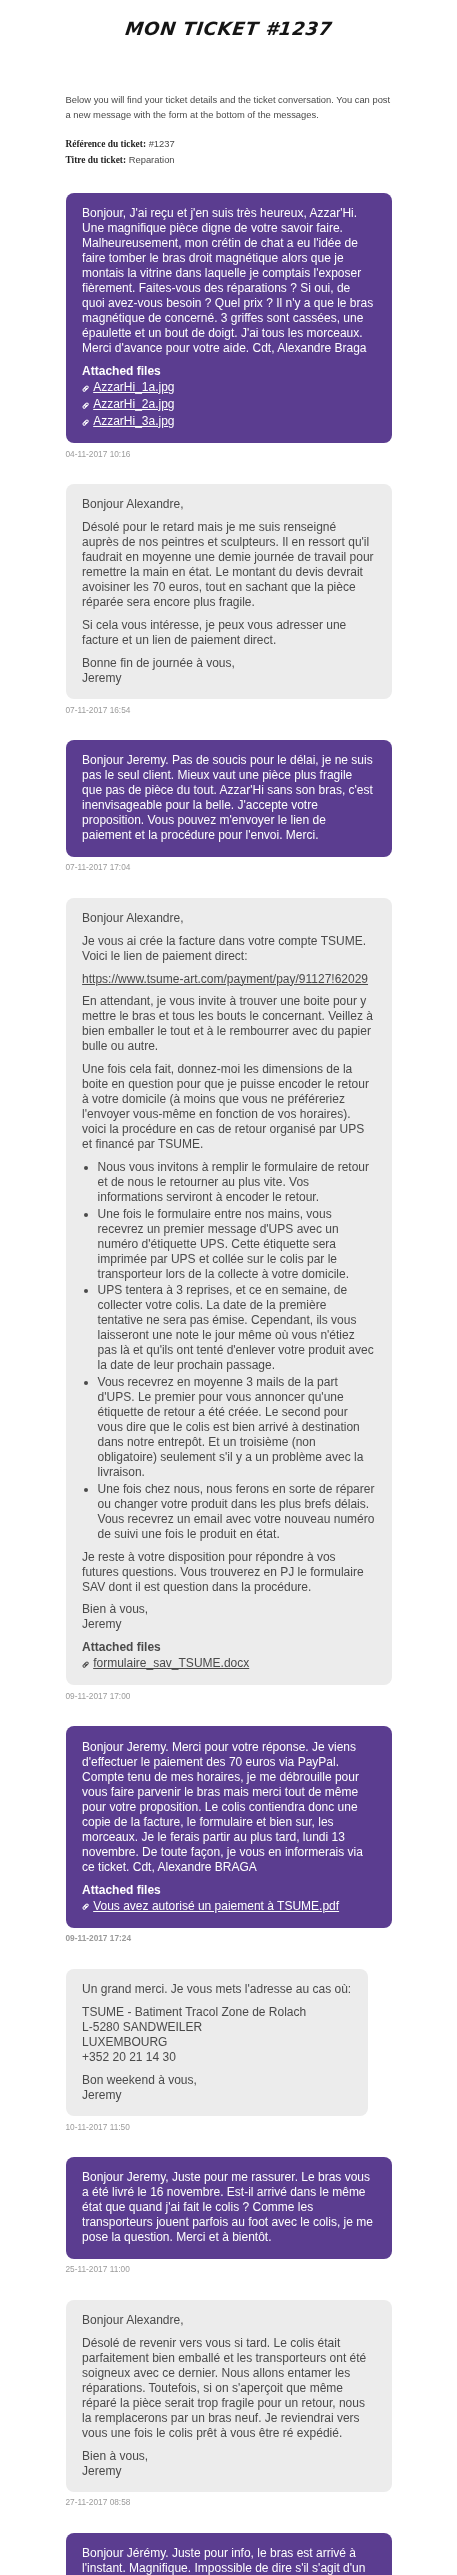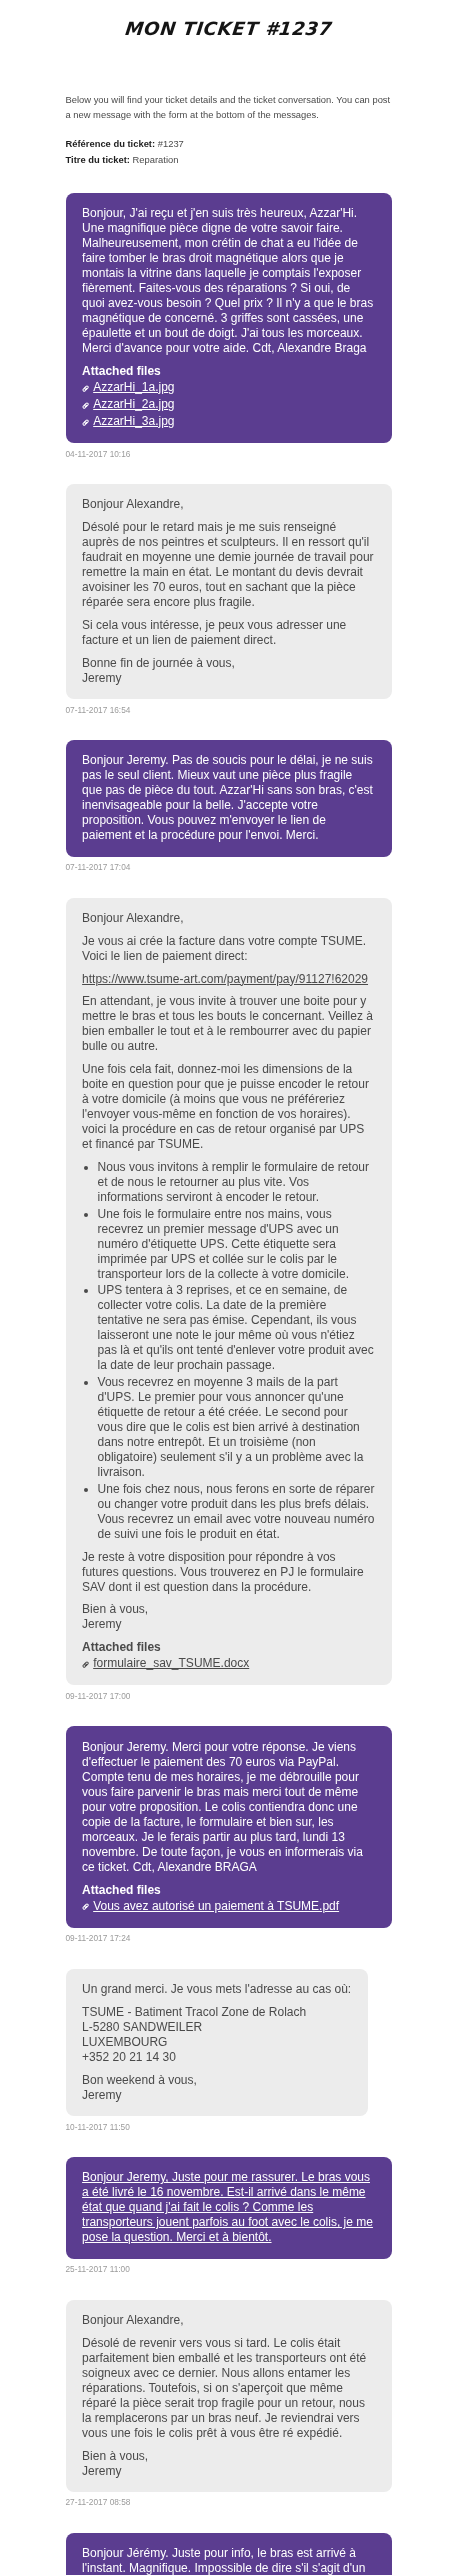--- a/index.html
+++ b/index.html
@@ -24,21 +24,21 @@
   }
 
   .intro {
     margin-top: 53px;
     font-size: 9.4px;
     line-height: 15px;
     color: #4a4a4a;
   }
 
   .details { margin-top: 14.4px; font-size: 9.4px; line-height: 16px; }
-  .details b { color: #1f1f1f; }
+  .details b { color: #1f1f1f; font-family: Liberation Serif, serif; }
 
   .messages { margin-top: 24.4px; padding-bottom: 16.6px; }
   .msg { margin-bottom: 25.5px; }
 
   .bubble {
     display: inline-block;
     box-sizing: border-box;
     max-width: 100%;
     padding: 13.3px 16.6px;
     border-radius: 8px;
@@ -129,34 +129,34 @@
     <div class="ts" style="color: rgb(155, 155, 155);">09-11-2017 17:00</div>
   </div>
 
   <div class="msg client">
     <div class="bubble" style="background: rgb(91, 61, 144); color: rgb(255, 255, 255);"><p>Bonjour Jeremy. Merci pour votre réponse. Je viens d'effectuer le paiement des 70 euros via PayPal. Compte tenu de mes horaires, je me débrouille pour vous faire parvenir le bras mais merci tout de même pour votre proposition. Le colis contiendra donc une copie de la facture, le formulaire et bien sur, les morceaux. Je le ferais partir au plus tard, lundi 13 novembre. De toute façon, je vous en informerais via ce ticket. Cdt, Alexandre BRAGA</p><div class="attach-header">Attached files</div><div class="attach-row"><span class="clip"><svg width="7.2" height="7.2" viewBox="0 0 24 24" aria-hidden="true">
                 <g transform="rotate(-45 12 12)" fill="none" stroke="currentColor" stroke-width="3.2">
                   <rect x="1.5" y="8" width="13" height="8" rx="4"></rect>
                   <rect x="9.5" y="8" width="13" height="8" rx="4"></rect>
                 </g>
               </svg></span><a href="#" class="attach-link">Vous avez autorisé un paiement à TSUME.pdf</a></div></div>
-    <div class="ts" style="color: rgb(155, 155, 155);">09-11-2017 17:24</div>
+    <div class="ts" style="color: rgb(155, 155, 155); font-weight: bold;">09-11-2017 17:24</div>
   </div>
 
   <div class="msg agent">
     <div class="bubble" style="background: rgb(236, 236, 236); color: rgb(74, 74, 74);"><p>Un grand merci. Je vous mets l'adresse au cas où:</p><p>TSUME - Batiment Tracol Zone de Rolach
 L-5280 SANDWEILER
 LUXEMBOURG
 +352 20 21 14 30</p><p>Bon weekend à vous,
 Jeremy</p></div>
     <div class="ts" style="color: rgb(155, 155, 155);">10-11-2017 11:50</div>
   </div>
 
   <div class="msg client">
-    <div class="bubble" style="background: rgb(91, 61, 144); color: rgb(255, 255, 255); text-decoration: underline;"><p>Bonjour Jeremy, Juste pour me rassurer. Le bras vous a été livré le 16 novembre. Est-il arrivé dans le même état que quand j'ai fait le colis ? Comme les transporteurs jouent parfois au foot avec le colis, je me pose la question. Merci et à bientôt.</p></div>
+    <div class="bubble" style="background: rgb(91, 61, 144); color: rgb(255, 255, 255);"><p>Bonjour Jeremy, Juste pour me rassurer. Le bras vous a été livré le 16 novembre. Est-il arrivé dans le même état que quand j'ai fait le colis ? Comme les transporteurs jouent parfois au foot avec le colis, je me pose la question. Merci et à bientôt.</p></div>
     <div class="ts" style="color: rgb(155, 155, 155);">25-11-2017 11:00</div>
   </div>
 
   <div class="msg agent">
     <div class="bubble" style="background: rgb(236, 236, 236); color: rgb(74, 74, 74);"><p>Bonjour Alexandre,</p><p>Désolé de revenir vers vous si tard. Le colis était parfaitement bien emballé et les transporteurs ont été soigneux avec ce dernier. Nous allons entamer les réparations. Toutefois, si on s'aperçoit que même réparé la pièce serait trop fragile pour un retour, nous la remplacerons par un bras neuf. Je reviendrai vers vous une fois le colis prêt à vous être ré expédié.</p><p>Bien à vous,
 Jeremy</p></div>
     <div class="ts" style="color: rgb(155, 155, 155);">27-11-2017 08:58</div>
   </div>
 
   <div class="msg client">

